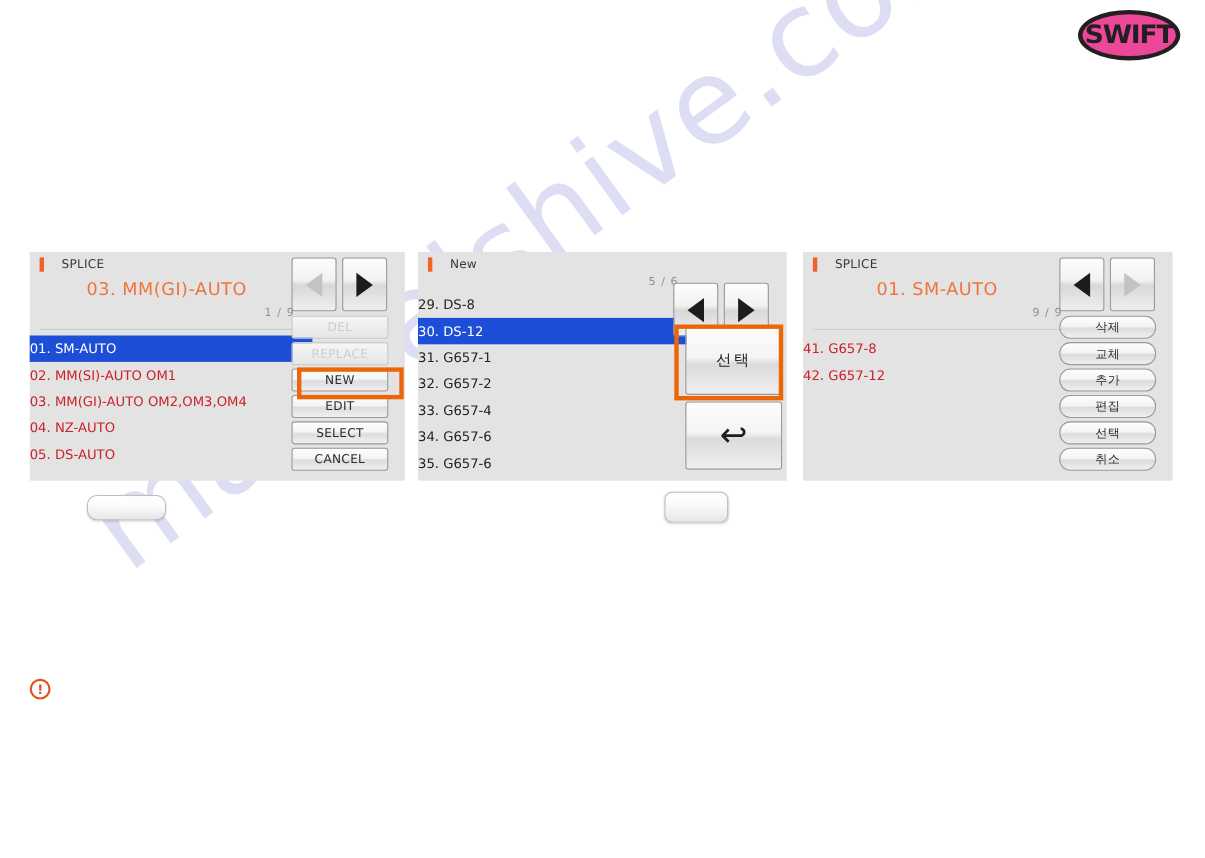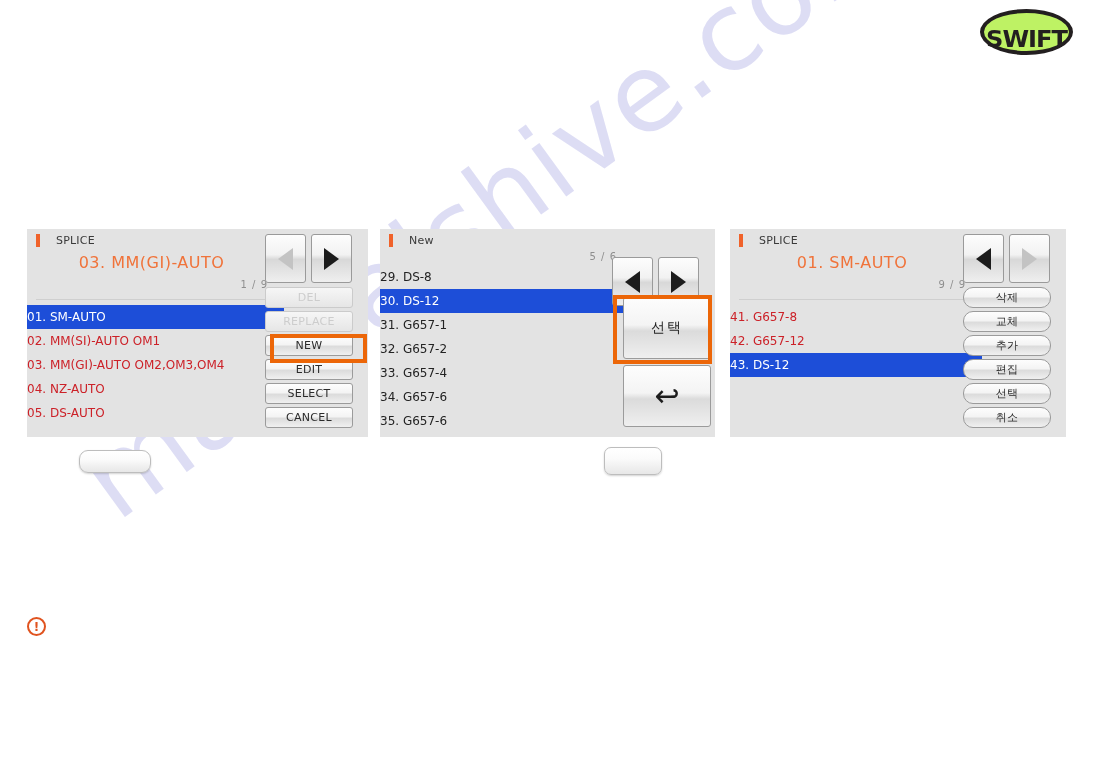--- a/index.html
+++ b/index.html
@@ -29,24 +29,24 @@
     white-space:nowrap;
   }
 
   
   #logo{
     position:absolute;right:22px;top:9px;z-index:5;
     width:93px;height:46px;
   }
   #logo .oval{
     width:93px;height:46px;border-radius:50%;
-    background:#bef264;
+    background:#ec4899;
     border:4px solid #231f20;
     box-sizing:border-box;
-    display:flex;align-items:flex-end;justify-content:center;
+    display:flex;align-items:center;justify-content:center;
   }
   #logo .wordmark{
     font-family:"DejaVu Sans",sans-serif;
     font-weight:bold;font-size:23px;
     color:#231f20;letter-spacing:-1px;
     transform:scaleX(1.05);
     line-height:1;
   }
 
   
@@ -280,21 +280,20 @@
       <span class="title-text">SPLICE</span>
     </div>
 
     <div class="mode-heading">01. SM-AUTO</div>
     <div class="page-indicator">9 / 9</div>
     <div class="sep-line"></div>
 
     <div class="list">
       <div class="list-item">41. G657-8</div>
       <div class="list-item">42. G657-12</div>
-      <div class="list-item selected">43. DS-12</div>
     </div>
 
     <div class="btn-col">
       <div class="navrow">
         <div class="nav-btn">
           <span class="tri tri-left"></span>
         </div>
         <div class="nav-btn">
           <span class="tri tri-right dim"></span>
         </div>

